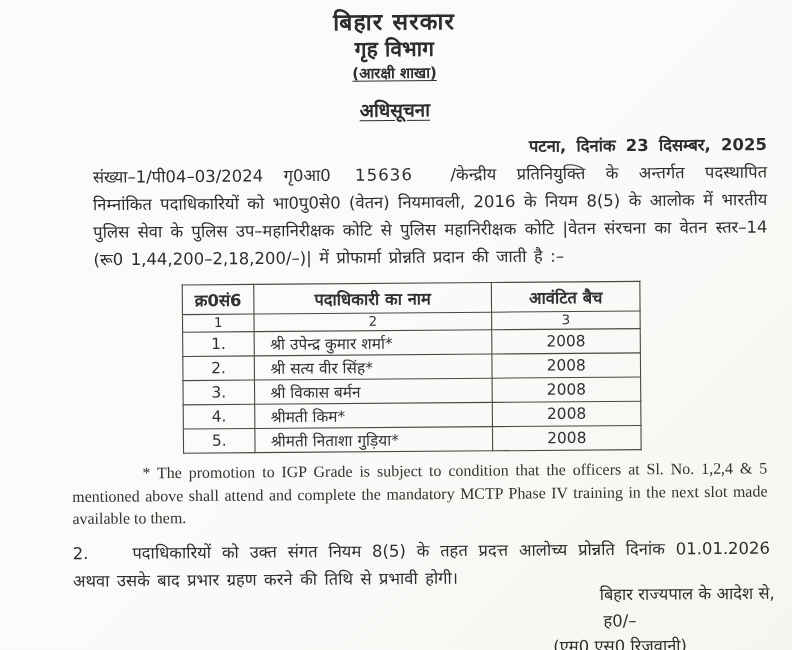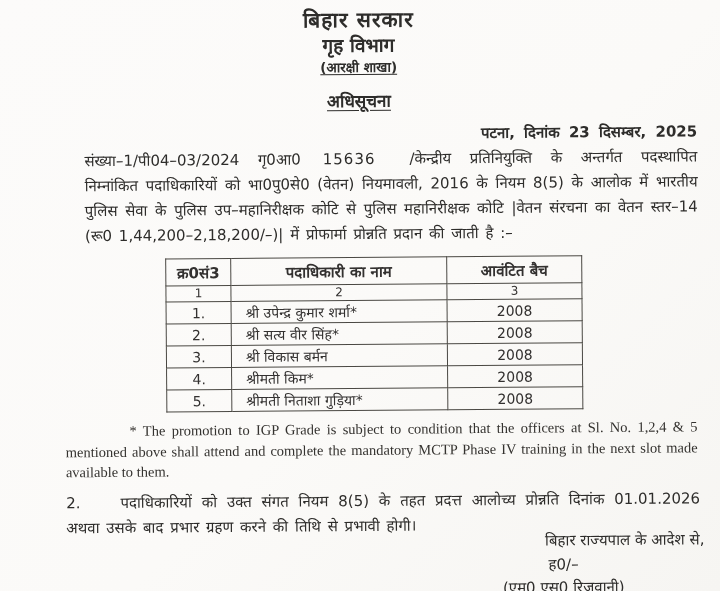--- a/index.html
+++ b/index.html
@@ -117,21 +117,21 @@
       <div class="notif-title">अधिसूचना</div>
     </div>
 
     <div class="dateline">पटना, दिनांक 23 दिसम्बर, 2025</div>
 
     <p class="para1"><span>संख्या–1/पी04–03/2024 गृ0आ0</span><span class="refnum">15636</span><span>/केन्द्रीय प्रतिनियुक्ति के अन्तर्गत पदस्थापित निम्नांकित पदाधिकारियों को भा0पु0से0 (वेतन) नियमावली, 2016 के नियम 8(5) के आलोक में भारतीय पुलिस सेवा के पुलिस उप–महानिरीक्षक कोटि से पुलिस महानिरीक्षक कोटि |वेतन संरचना का वेतन स्तर–14 (रू0 1,44,200–2,18,200/–)| में प्रोफार्मा प्रोन्नति प्रदान की जाती है :–</span></p>
 
     <table class="officer-table">
       <tbody>
           <tr>
-        <th>क्र0सं3</th>
+        <th>क्र0सं6</th>
         <th>पदाधिकारी का नाम</th>
         <th class="batch-col">आवंटित बैच</th>
       </tr>
       <tr class="colnum">
         <td>1</td>
         <td>2</td>
         <td>3</td>
       </tr>
       <tr>
         <td class="sl-col">1.</td>

